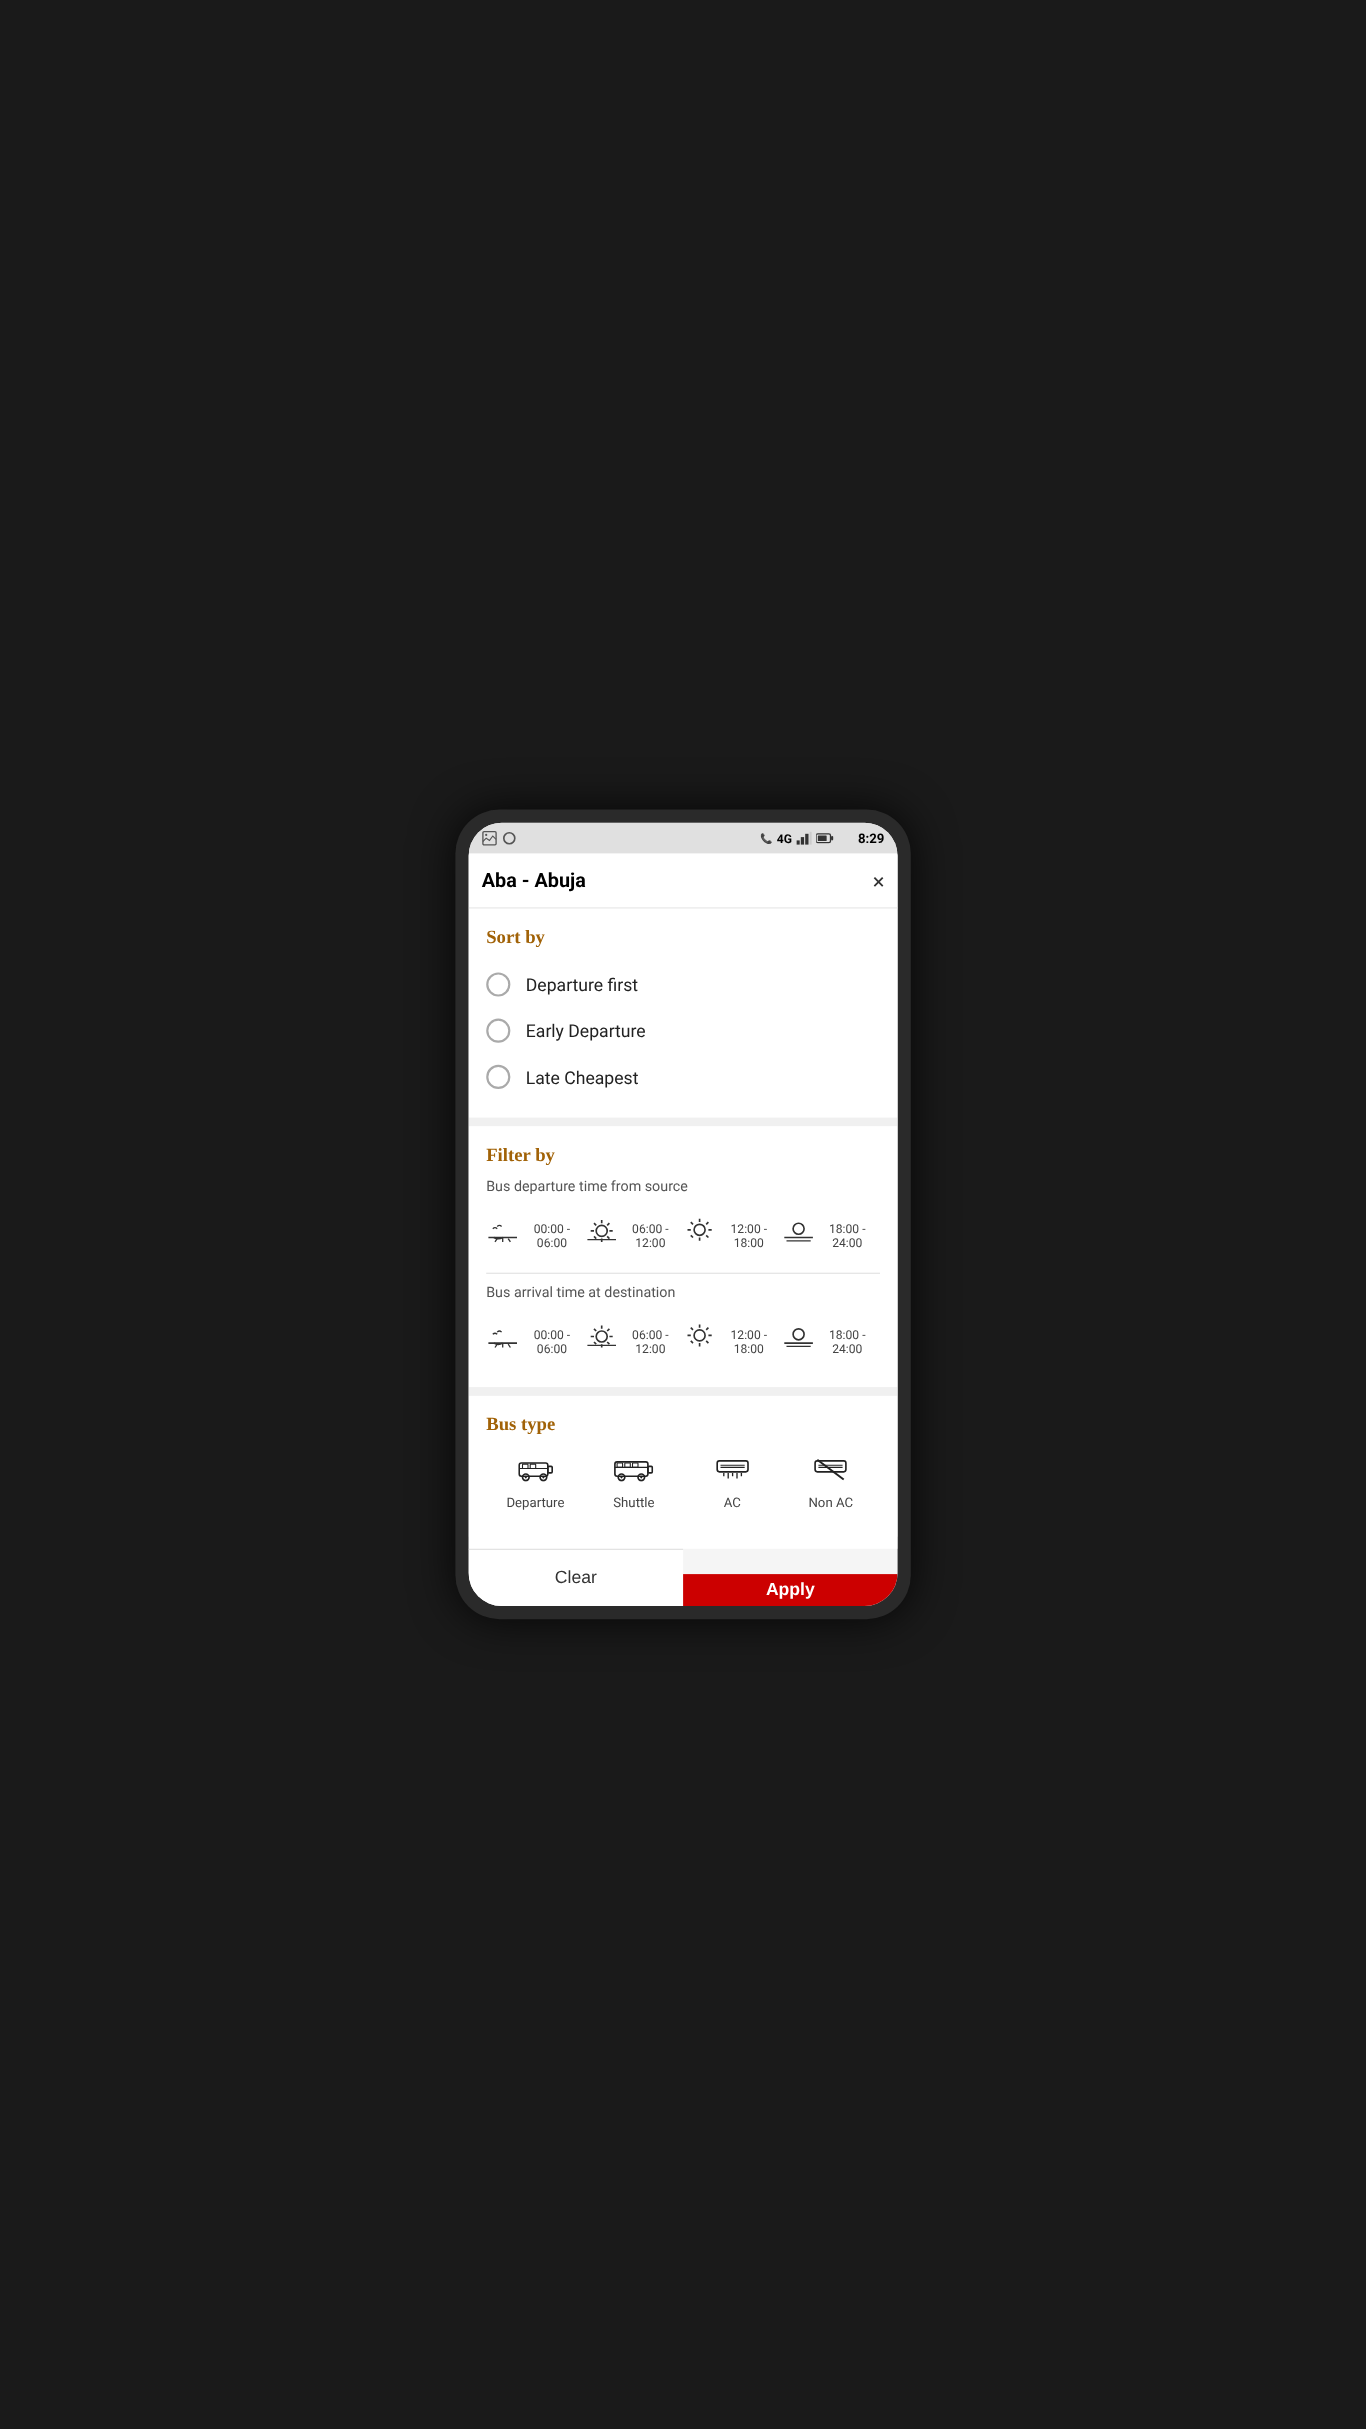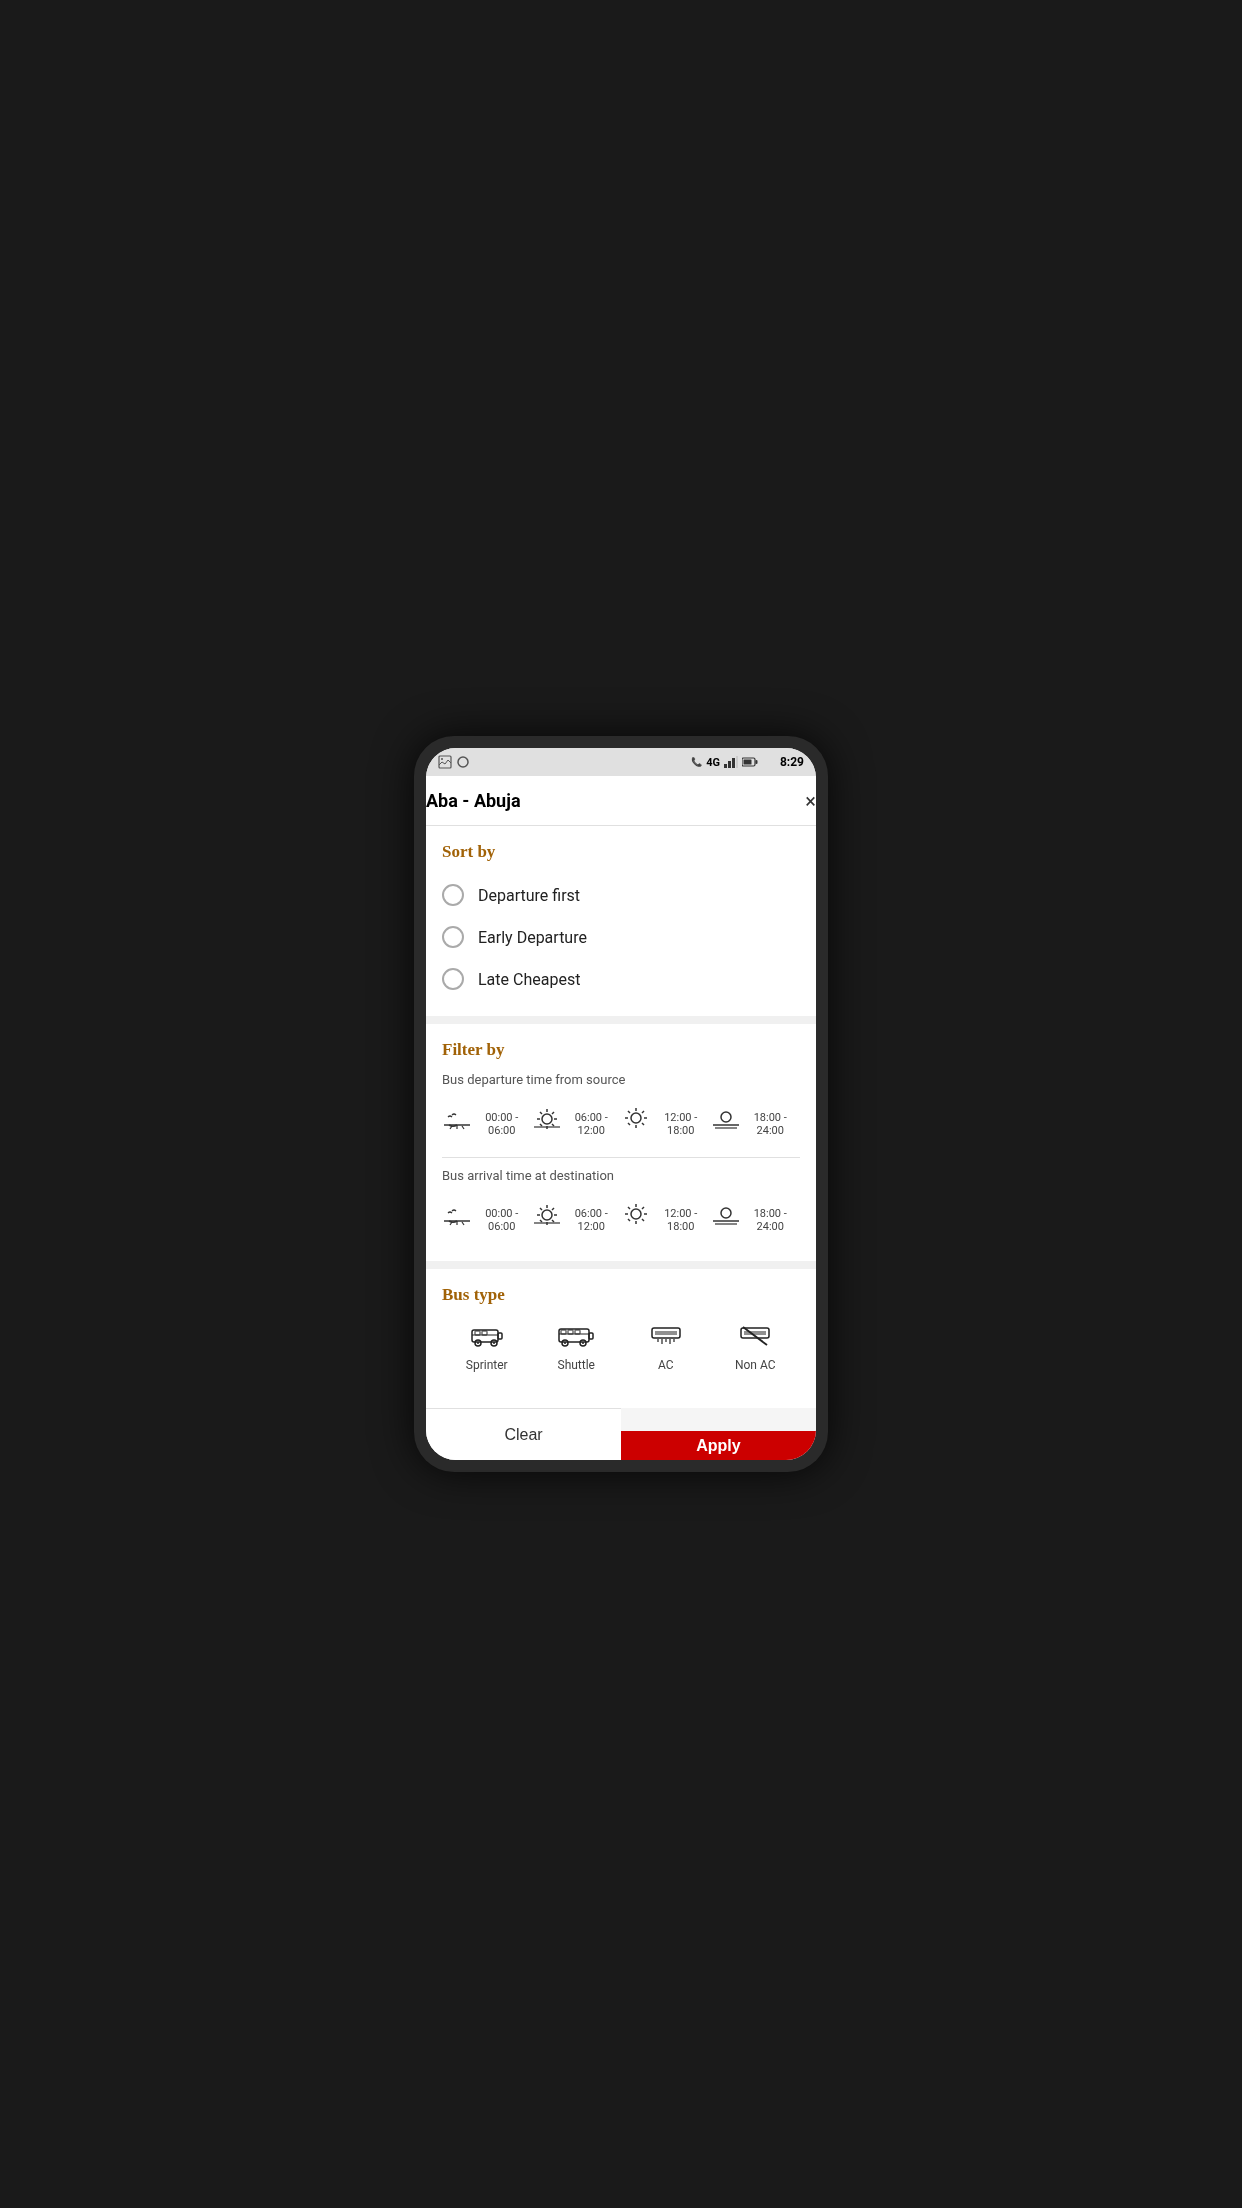--- a/index.html
+++ b/index.html
@@ -65,21 +65,21 @@
       flex: 1;
       overflow-y: auto;
       background: #ffffff;
       display: flex;
       flex-direction: column;
     }
 
     
     .header {
       background: #ffffff;
-      padding: 14px 0;
+      padding: 14px 12px;
       display: flex;
       align-items: center;
       justify-content: space-between;
       border-bottom: 1px solid #e0e0e0;
       flex-shrink: 0;
     }
 
     .header-title {
       font-size: 18px;
       font-weight: bold;
@@ -459,21 +459,21 @@
                 <rect x="27" y="8" width="4" height="6" rx="1" fill="none" stroke="#222" stroke-width="1.5"></rect>
                 <circle cx="7" cy="18" r="3" fill="none" stroke="#222" stroke-width="1.5"></circle>
                 <circle cx="7" cy="18" r="1" fill="#222"></circle>
                 <circle cx="23" cy="18" r="3" fill="none" stroke="#222" stroke-width="1.5"></circle>
                 <circle cx="23" cy="18" r="1" fill="#222"></circle>
                 <line x1="1" y1="10" x2="27" y2="10" stroke="#222" stroke-width="1"></line>
                 <rect x="4" y="6" width="5" height="4" rx="0.5" fill="none" stroke="#222" stroke-width="1"></rect>
                 <rect x="11" y="6" width="5" height="4" rx="0.5" fill="none" stroke="#222" stroke-width="1"></rect>
               </svg>
             </div>
-            <span class="bus-label">Sprinter</span>
+            <span class="bus-label">Departure</span>
           </div>
 
           <div class="bus-type">
             <div class="bus-icon">
               <svg width="36" height="22" viewBox="0 0 36 22">
                 <rect x="1" y="4" width="30" height="13" rx="2" fill="none" stroke="#222" stroke-width="1.5"></rect>
                 <rect x="31" y="8" width="4" height="6" rx="1" fill="none" stroke="#222" stroke-width="1.5"></rect>
                 <circle cx="7" cy="18" r="3" fill="none" stroke="#222" stroke-width="1.5"></circle>
                 <circle cx="7" cy="18" r="1" fill="#222"></circle>
                 <circle cx="25" cy="18" r="3" fill="none" stroke="#222" stroke-width="1.5"></circle>

